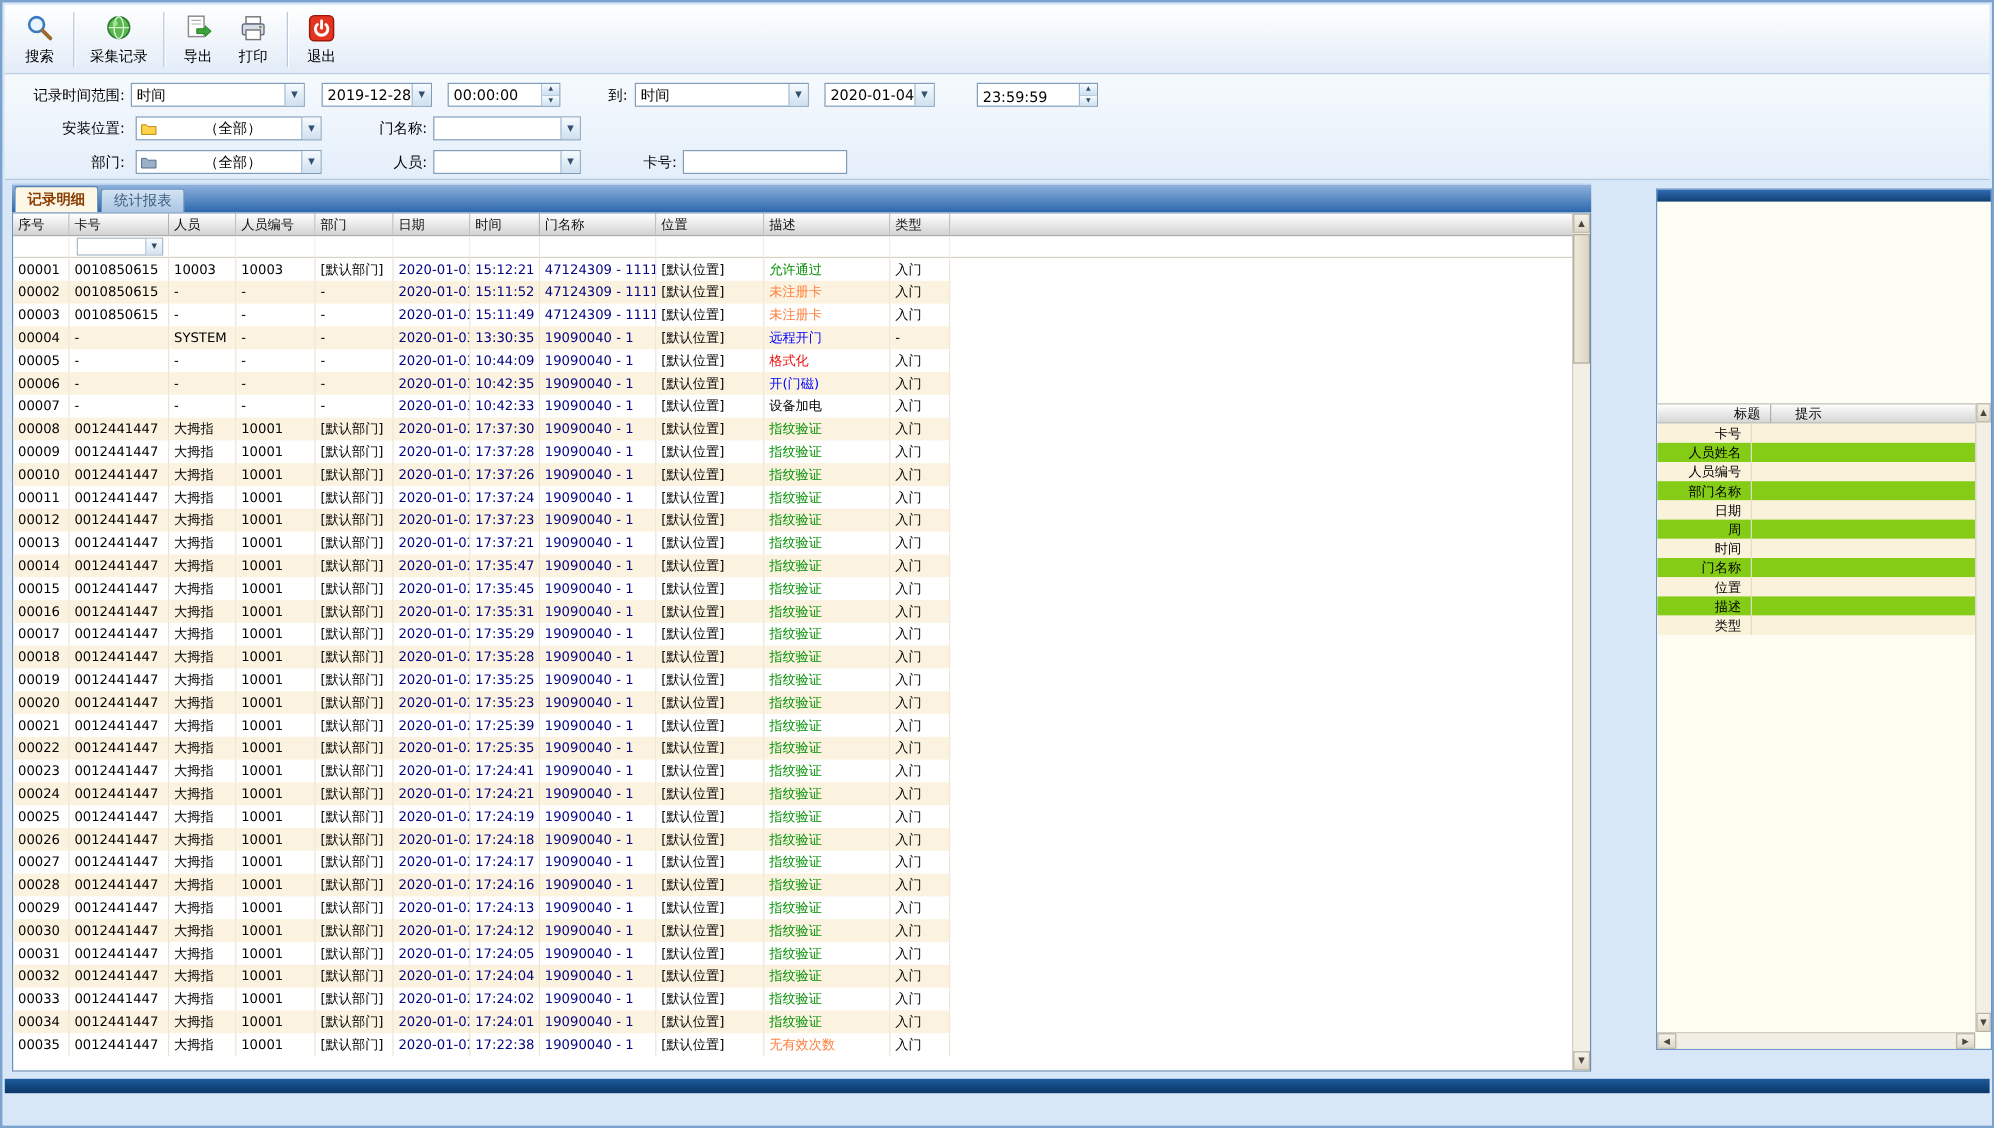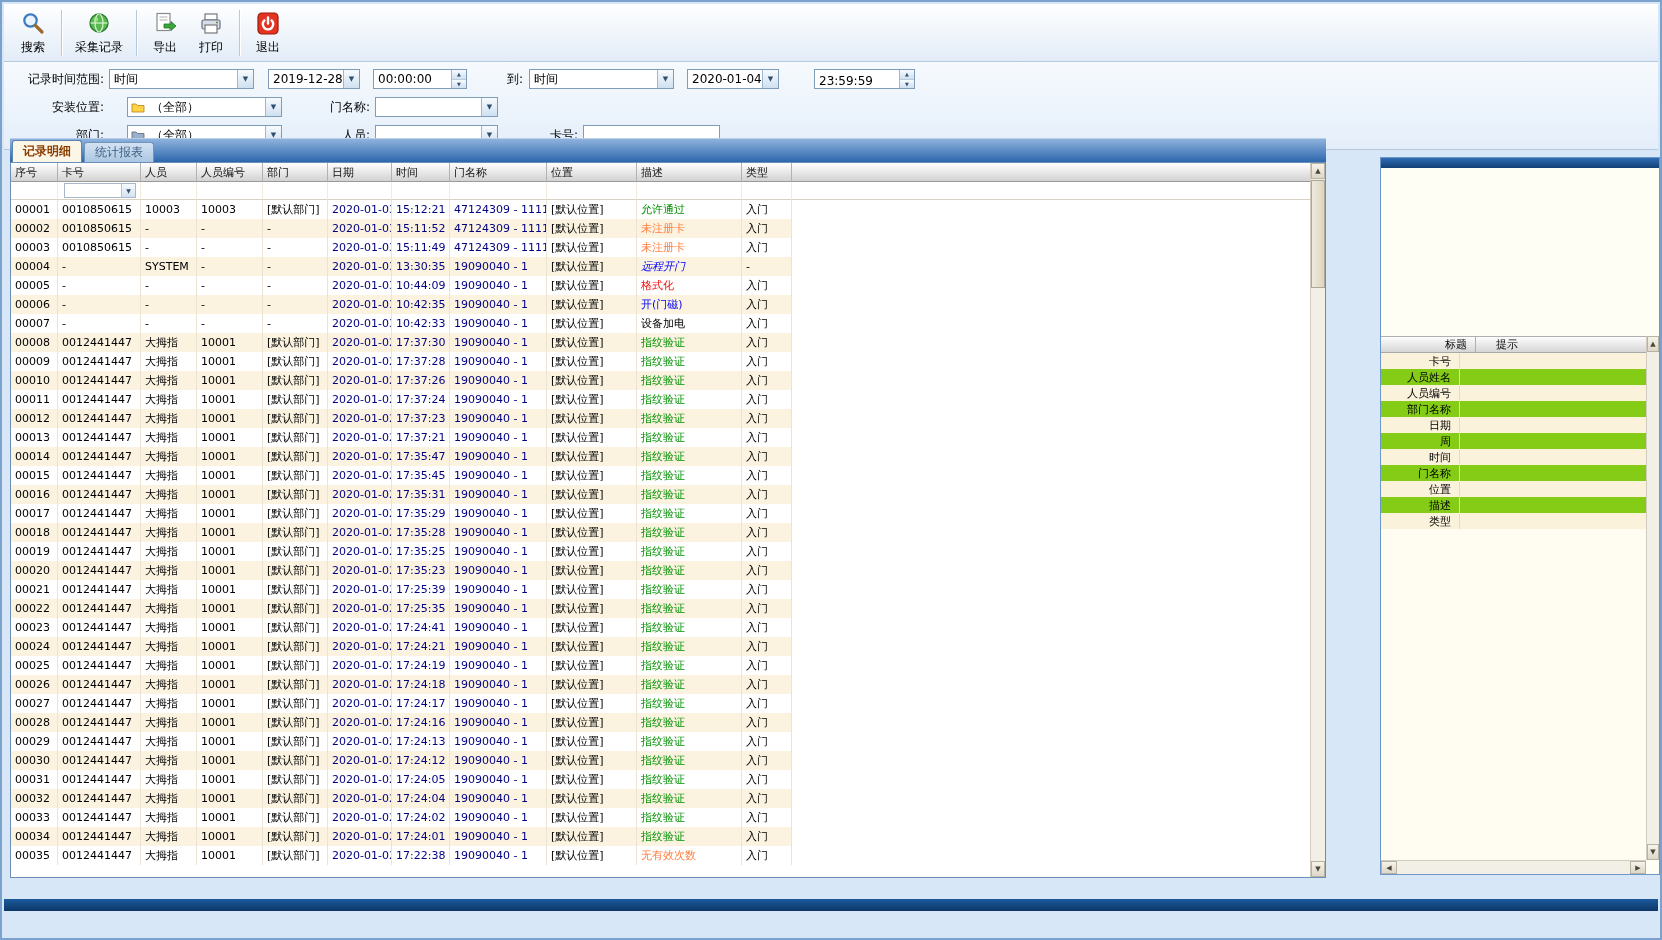--- a/index.html
+++ b/index.html
@@ -52,25 +52,25 @@
   }
   .spin { display:flex; align-items:center; height:20px; background:#fff; border:1px solid #7f9db9; }
   .spin-val { flex:1; padding-left:4px; font-size:12px; }
   .spin-btns { width:15px; align-self:stretch; display:flex; flex-direction:column; border-left:1px solid #9cb8d4; }
   .spin-btns span { flex:1; background:linear-gradient(#f7fbfe,#cfe0f0); font-size:5px; display:flex; align-items:center; justify-content:center; color:#31506f; }
   .spin-btns span:first-child { border-bottom:1px solid #b8cce0; }
   .txt-input { height:20px; background:#fff; border:1px solid #7f9db9; }
 
   .w145{width:145px; margin-left:5px;} .w92{width:92px; margin-left:14px;} .w94{width:94px; margin-left:13px;}
   .w145b{width:145px; margin-left:6px;} .w92b{width:92px; margin-left:13px;} .w92c{width:101px; margin-left:35px;align-items:flex-end;}
-  .w155{width:155px; margin-left:23px;} .w123{width:123px; margin-left:5px;} .w137{width:137px; margin-left:5px;}
+  .w155{width:155px; margin-left:9px;text-align:center;} .w123{width:123px; margin-left:5px;} .w137{width:137px; margin-left:5px;}
   .cicon { margin:0 2px 0 3px; display:flex; align-items:center; }
 
   
-  .left-main { position:absolute; left:8px; top:136px; width:1316px; height:740px; }
+  .left-main { position:absolute; left:8px; top:151px; width:1316px; height:740px; }
   .tabbar {
     height:24px; display:flex; align-items:flex-end; padding-left:2px;
     background:linear-gradient(#8fb2dc,#2c67ad);
     border-top:1px solid #b8d0ea;
   }
   .tab { padding:0 10px; border-radius:3px 3px 0 0; display:flex; align-items:center; white-space:nowrap; }
   .tab.active { height:22px; background:#fcf6e6; border:1px solid #5a86b4; border-bottom:none; color:#8a3c00; font-weight:bold; }
   .tab.inactive { height:20px; background:linear-gradient(#d4e3f3,#aac6e2); border:1px solid #7096bd; border-bottom:none; color:#3e5d80; margin-left:2px; }
 
   .grid-area { position:absolute; top:24px; left:0; right:0; bottom:0; background:#fff; border:1px solid #6a8eb5; overflow:hidden; }
@@ -370,21 +370,21 @@
             <tr class="alt">
               <td>00004</td>
               <td>-</td>
               <td>SYSTEM</td>
               <td>-</td>
               <td>-</td>
               <td class="navy">2020-01-03</td>
               <td class="navy">13:30:35</td>
               <td class="navy">19090040 - 1</td>
               <td>[默认位置]</td>
-              <td style="color: rgb(0, 0, 255); font-style: italic;">远程开门</td>
+              <td style="color: rgb(0, 0, 255);">远程开门</td>
               <td>-</td>
               <td class="fill"></td>
             </tr>
             <tr>
               <td>00005</td>
               <td>-</td>
               <td>-</td>
               <td>-</td>
               <td>-</td>
               <td class="navy">2020-01-03</td>

